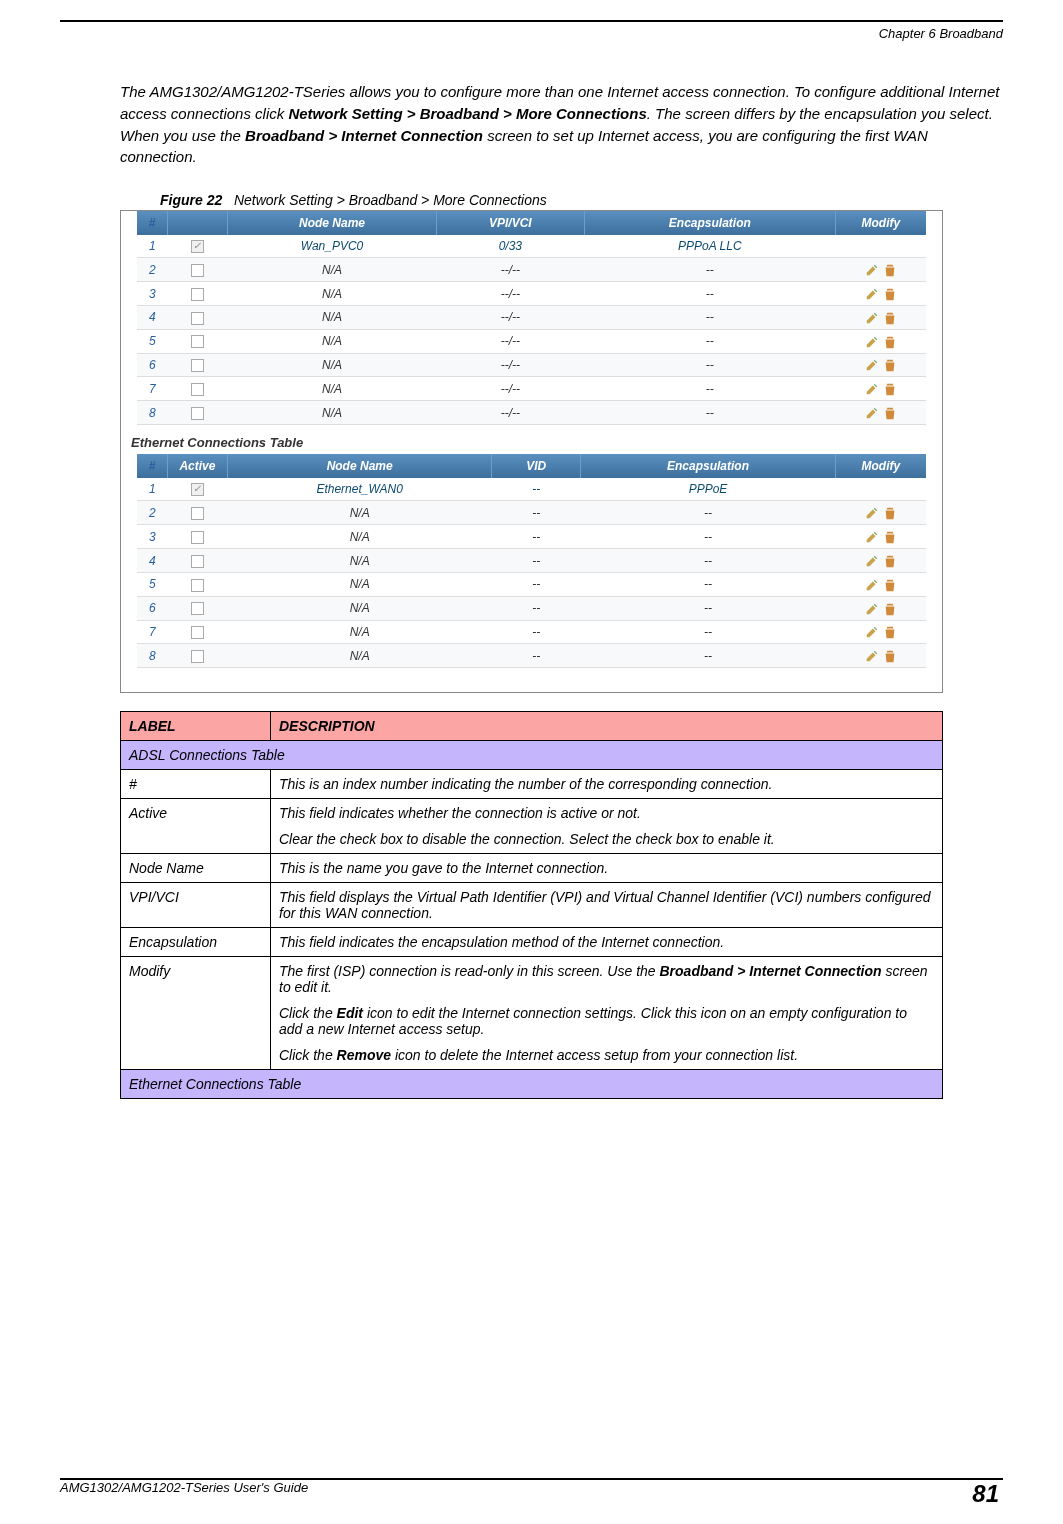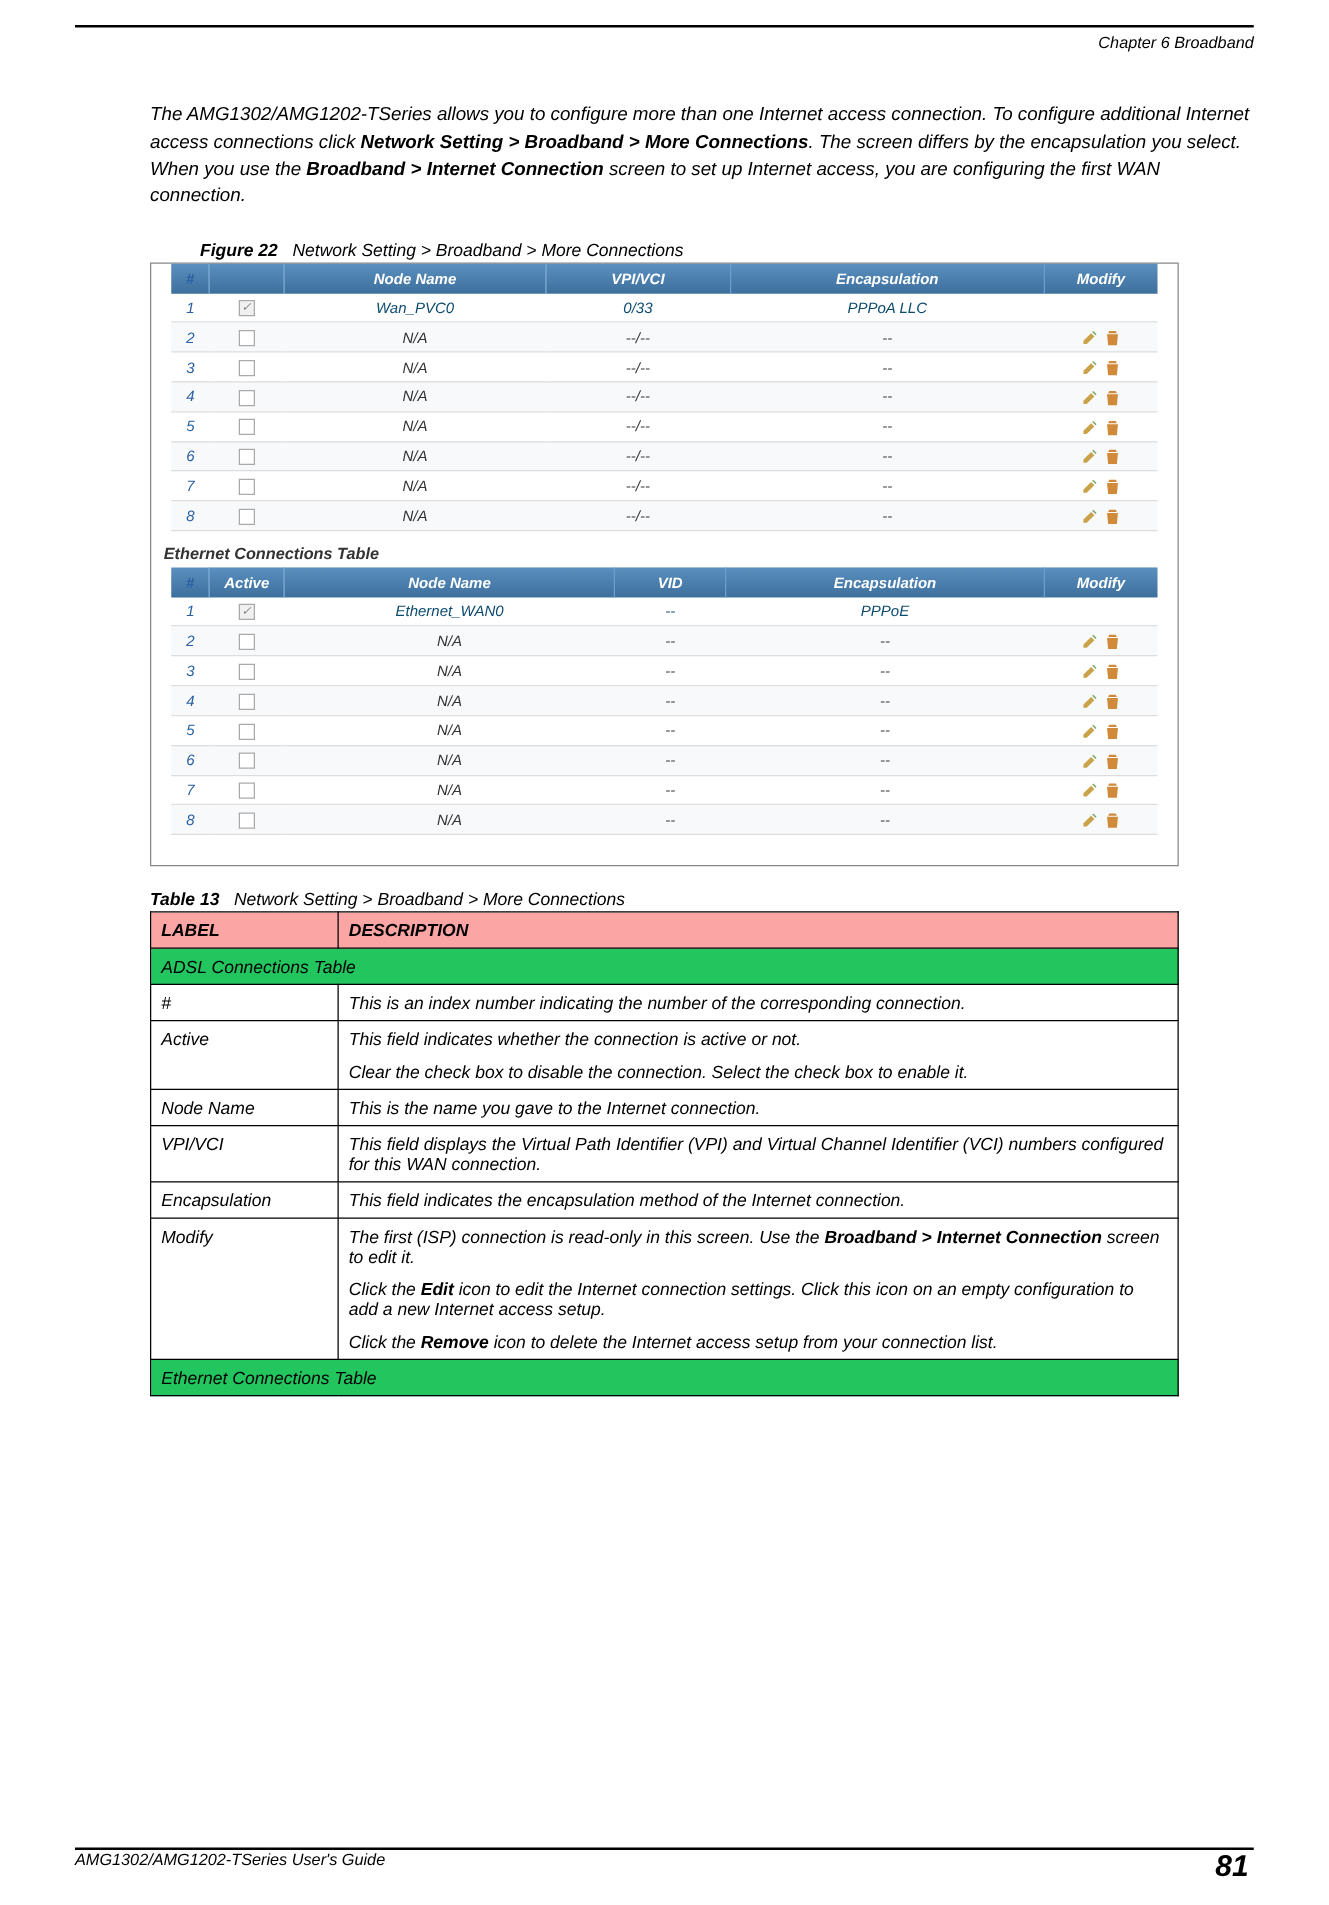--- a/index.html
+++ b/index.html
@@ -135,21 +135,21 @@
     border: 1px solid #000;
     padding: 6px 8px;
     vertical-align: top;
     text-align: left;
   }
   table.desc thead th {
     background: #fca5a5;
     font-weight: bold;
   }
   table.desc .section-row td {
-    background:#22c55e;
+    background:#c4b5fd;
   }
   table.desc .desc-para { margin: 0 0 10px 0; }
   table.desc .desc-para:last-child { margin-bottom:0; }
   table.desc .bold { font-weight: bold; }
   .footer-rule {
     border-top: 2px solid #000;
     margin: 30px 0 4px 0;
     position:absolute;
     bottom:40px;
     left:60px; right:60px;
@@ -411,23 +411,20 @@
                   </svg></span><span class="trash-icon"><svg viewBox="0 0 16 16">
                     <path fill="#d08a3a" d="M3 5h10l-1 10H4L3 5zm2-3h6l1 2H4l1-2z"></path>
                   </svg></span></td>
             </tr>
           </tbody>
       </table>
     </div>
   </div>
 
 
-  <p class="desc-caption">
-    <span class="bold">Table 13</span>&nbsp;&nbsp;&nbsp;<span>Network Setting &gt; Broadband &gt; More Connections</span>
-  </p>
 
   <table class="desc">
     <thead>
       <tr>
         <th style="width:150px">LABEL</th>
         <th>DESCRIPTION</th>
       </tr>
     </thead>
     <tbody id="desc-body">
         <tr class="section-row">

